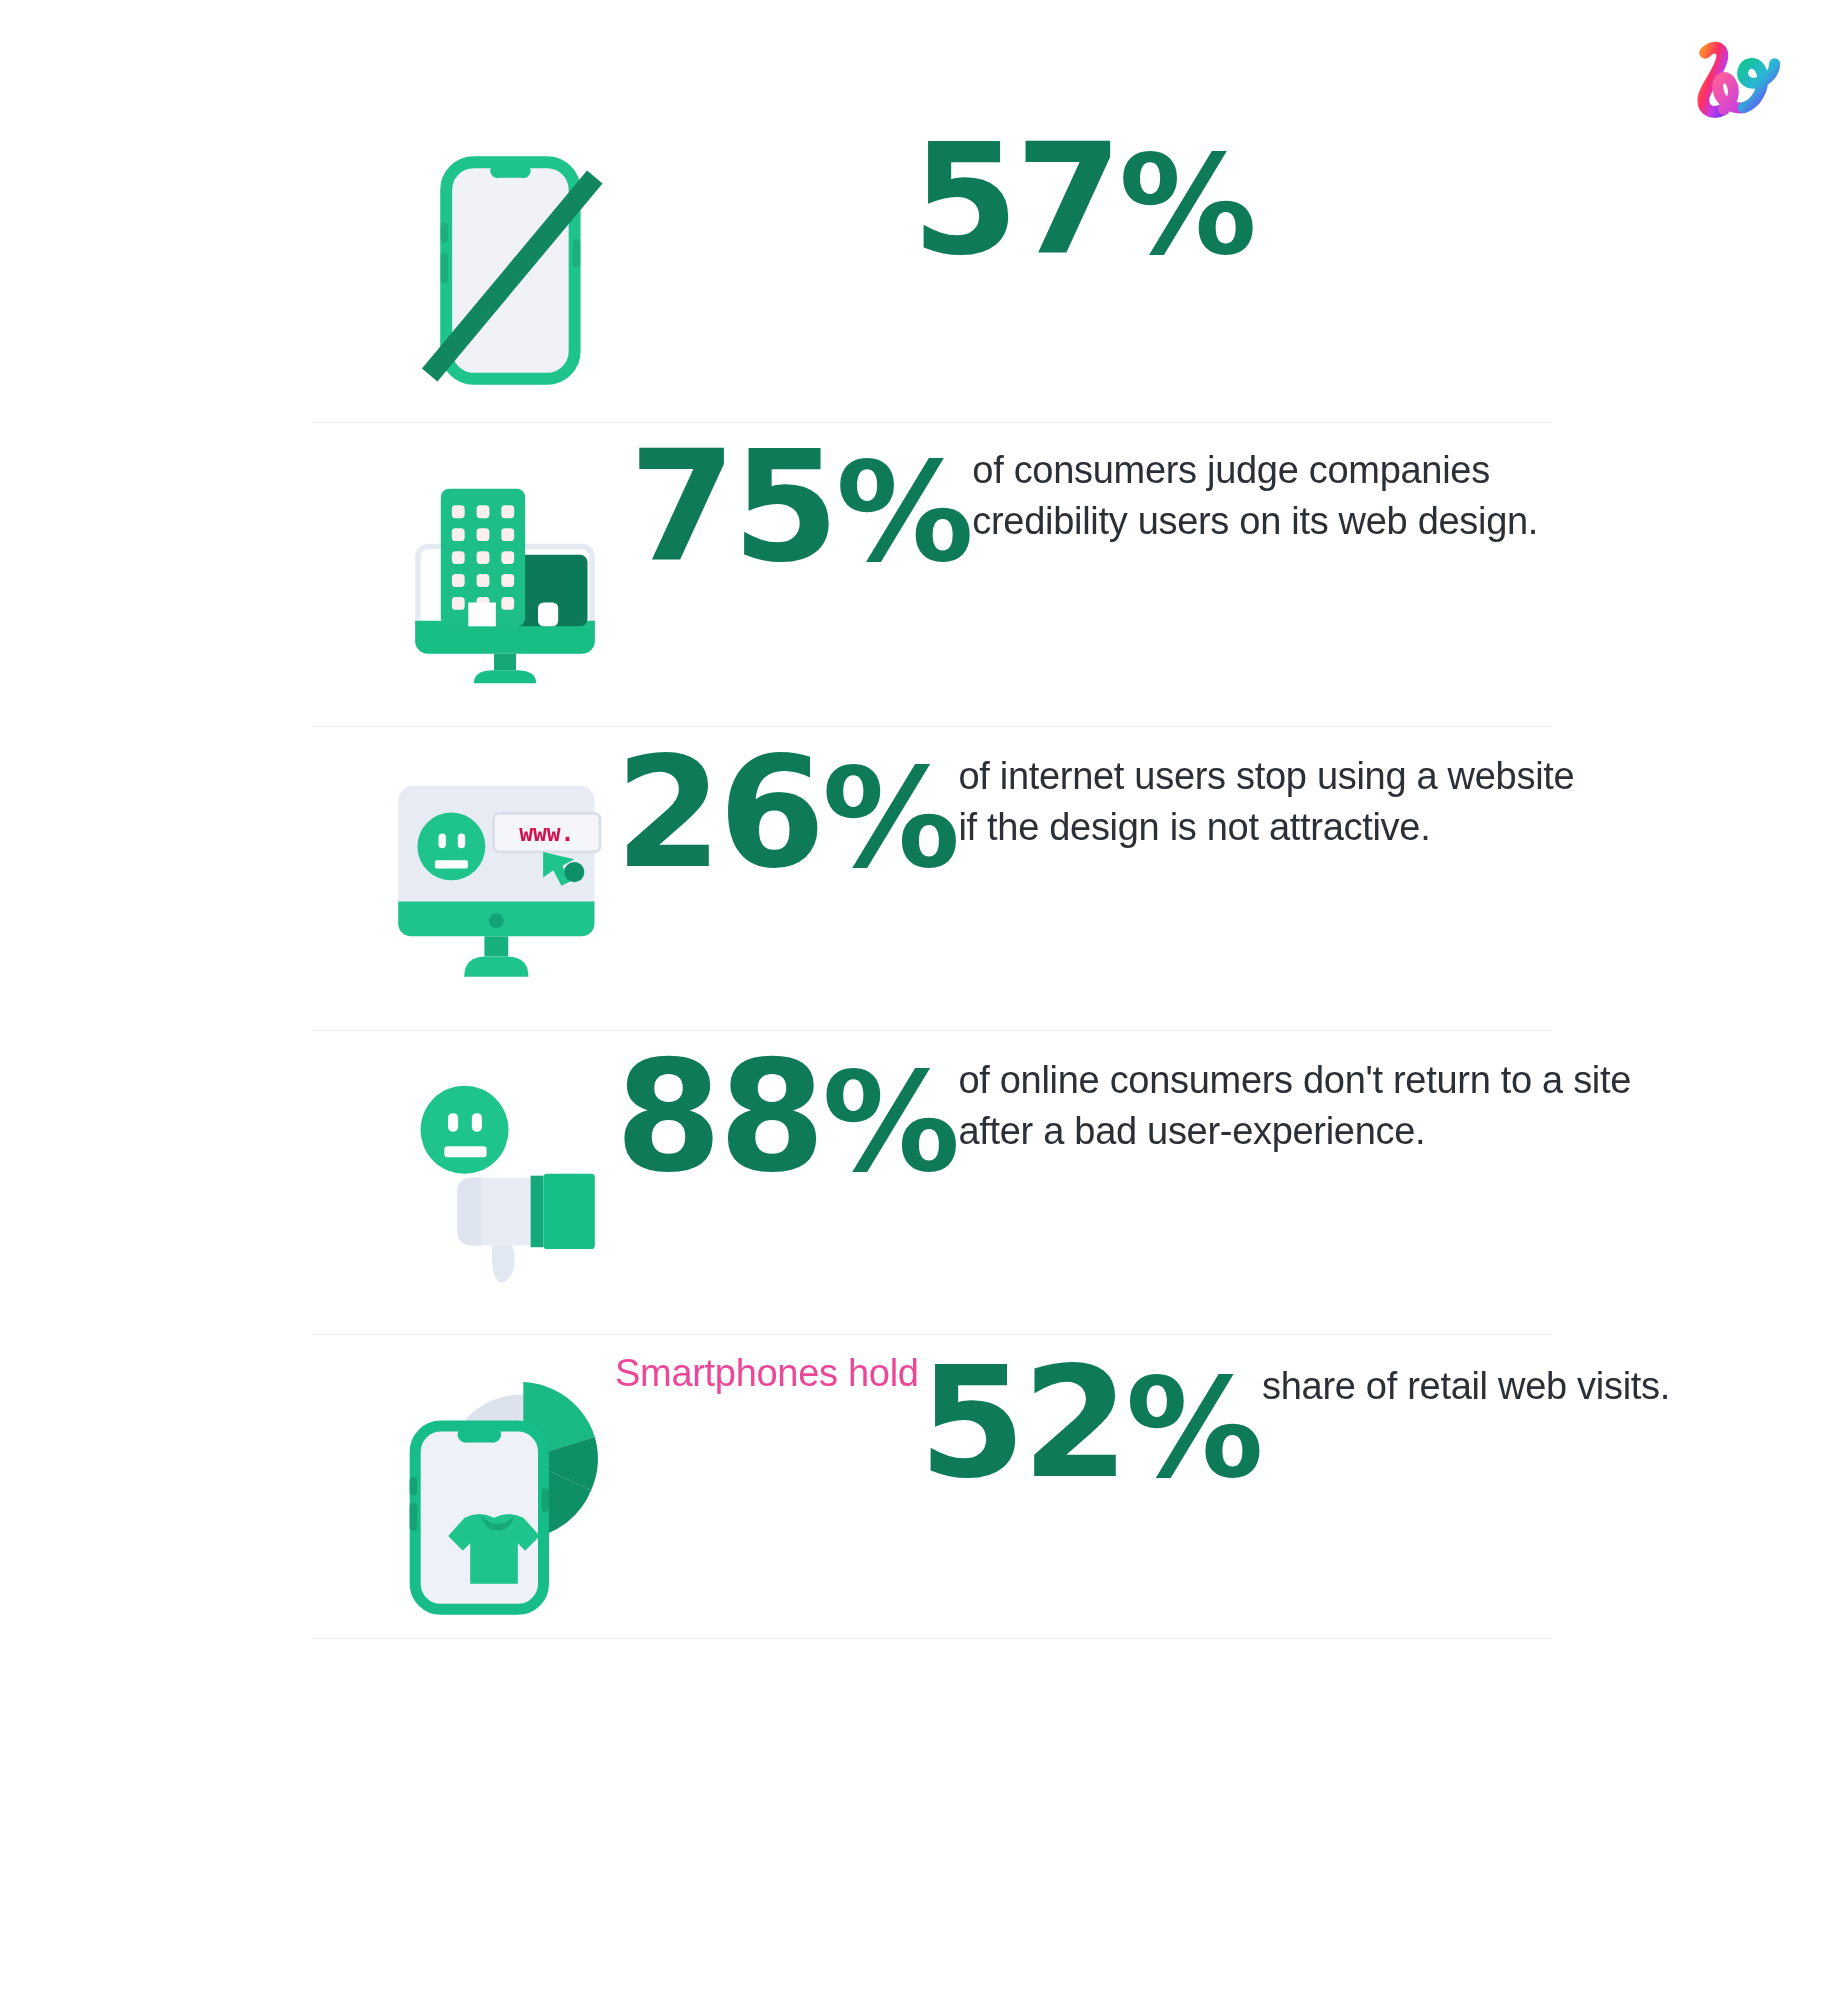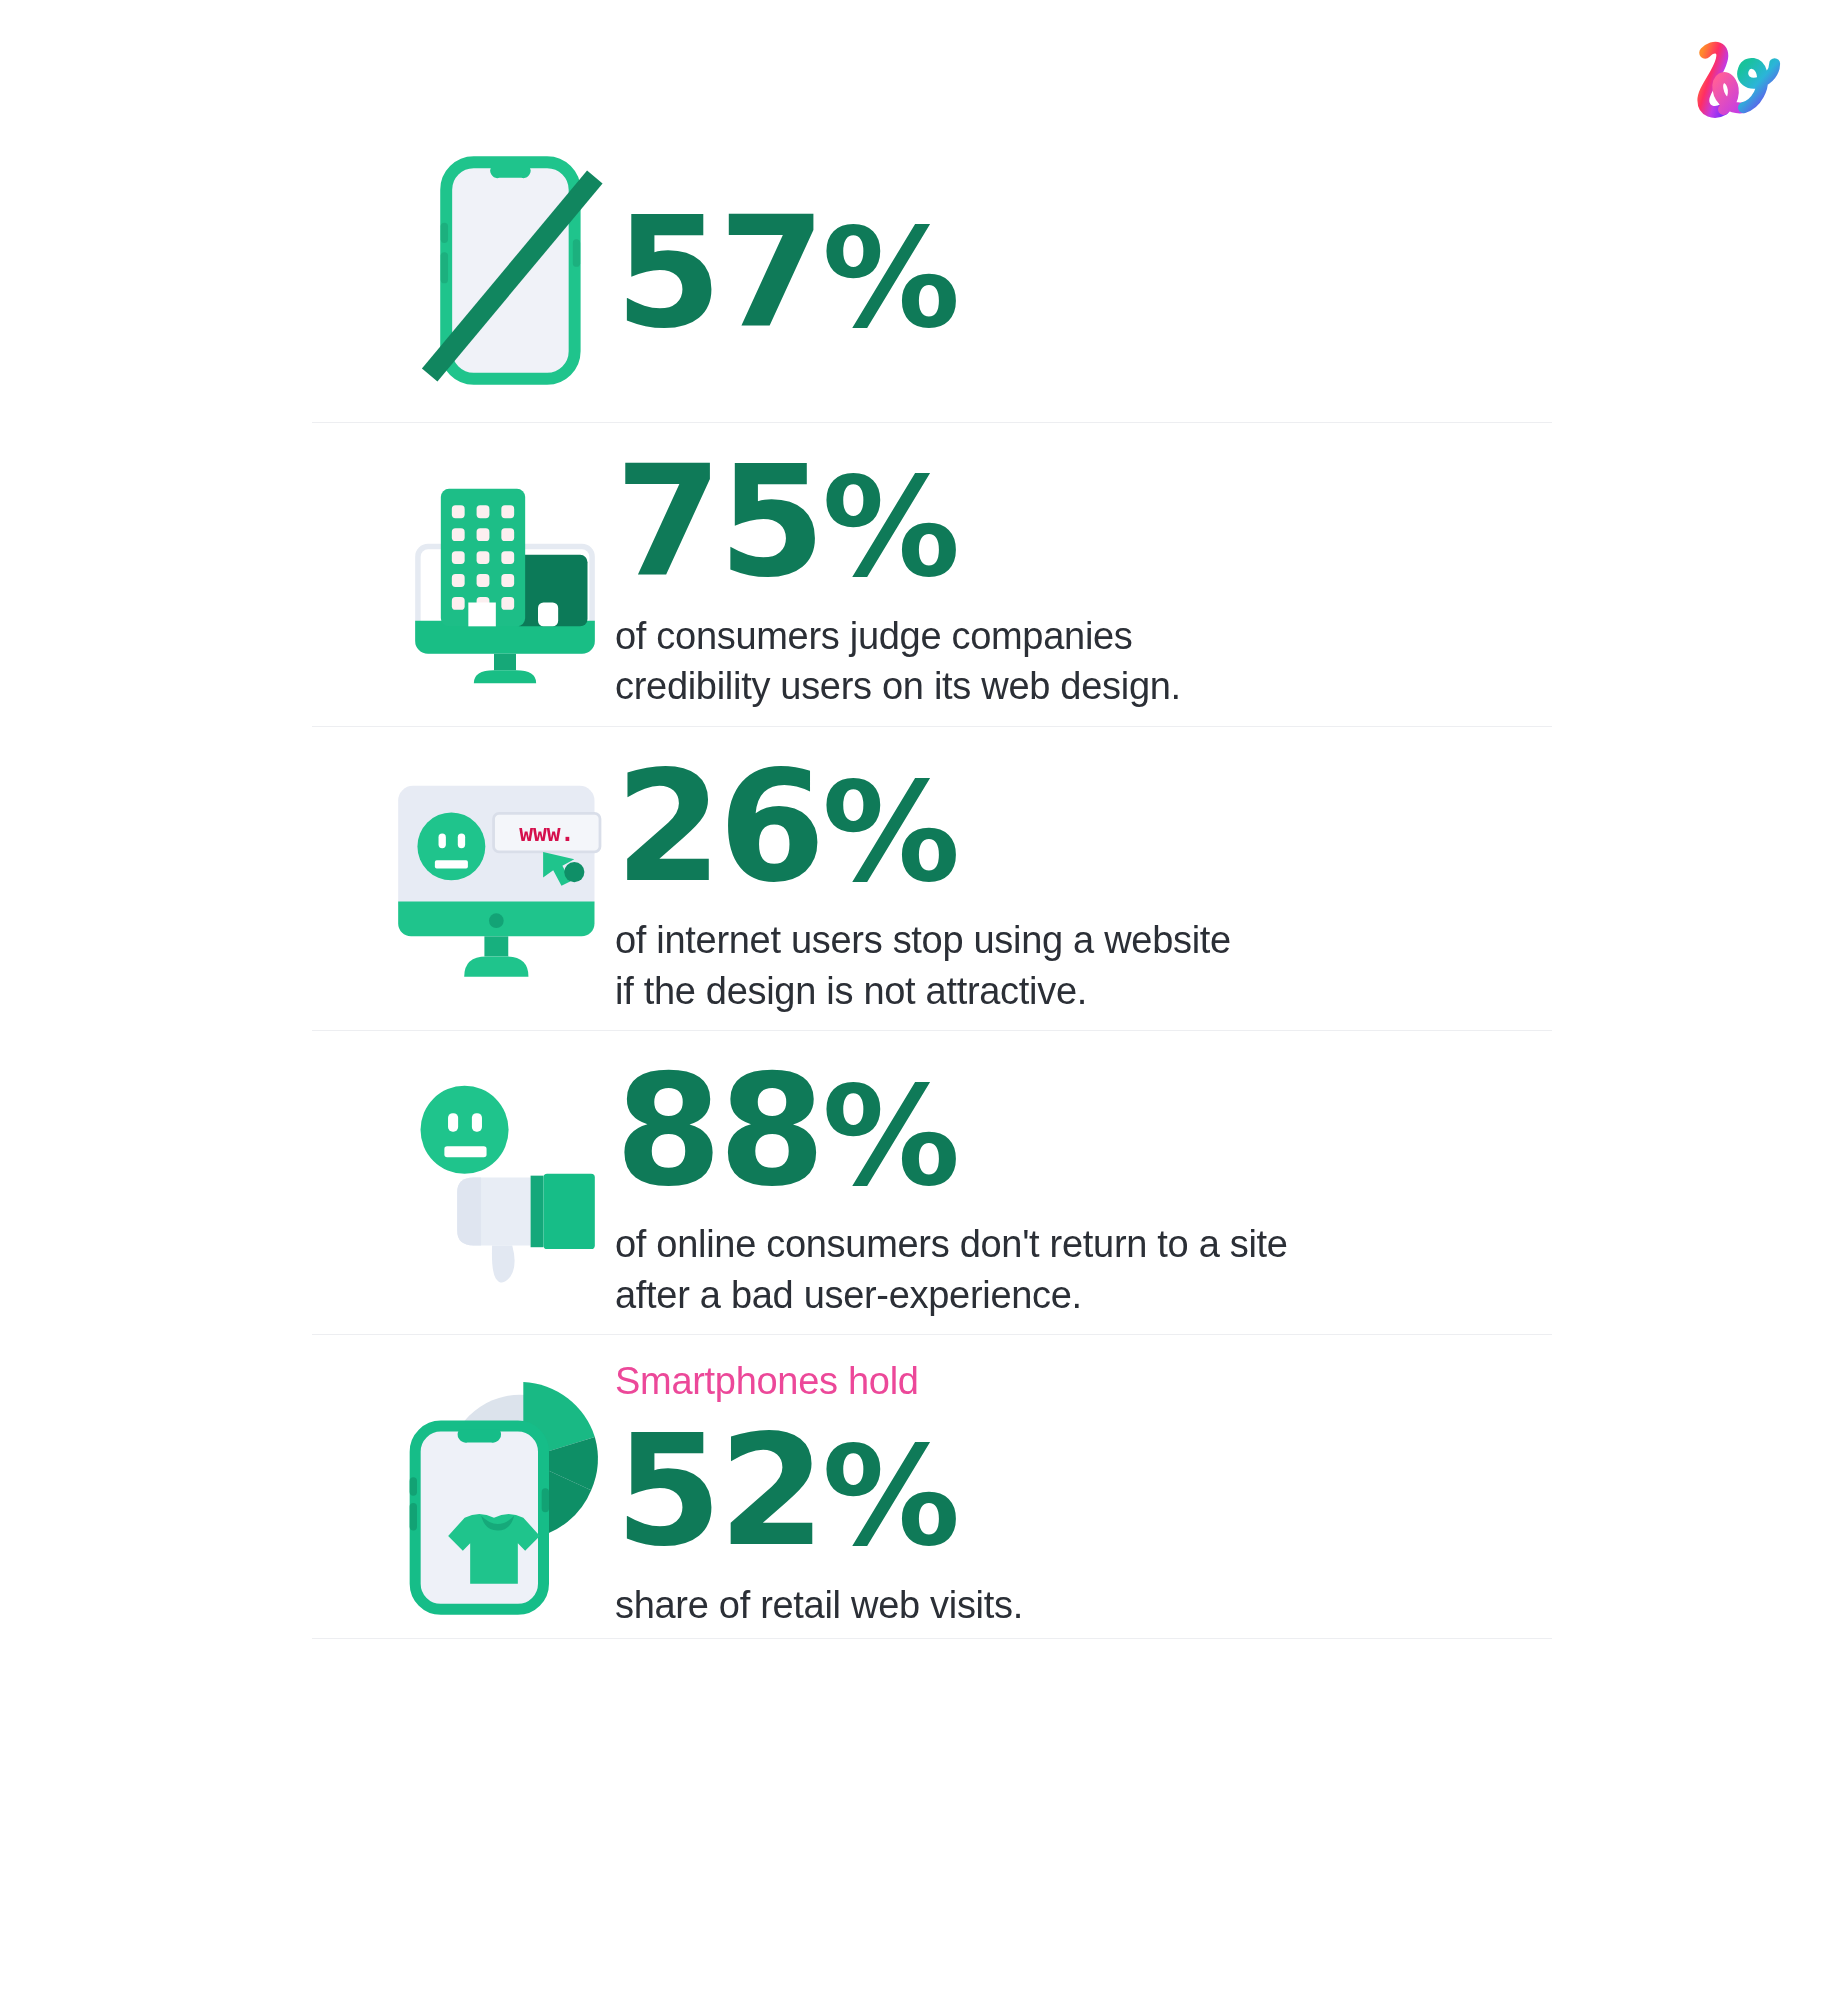--- a/index.html
+++ b/index.html
@@ -55,21 +55,21 @@
     justify-content: flex-end;
     padding: 9.2px 0;
   }
   .icon-cell svg { display: block; }
 
   .text-cell {
     flex: 1 1 auto;
     padding-top: 11px;
     padding-left: 0px;
     display: flex;
-    flex-direction: column;
+    flex-direction: row;
     justify-content: center;
     min-height: 303px;
   }
 
   .pct {
     font-family: "DejaVu Sans", "Liberation Sans", sans-serif;
     font-size: 154px;
     line-height: 0.98;
     font-weight: 700;
     color: #0f7a58;

